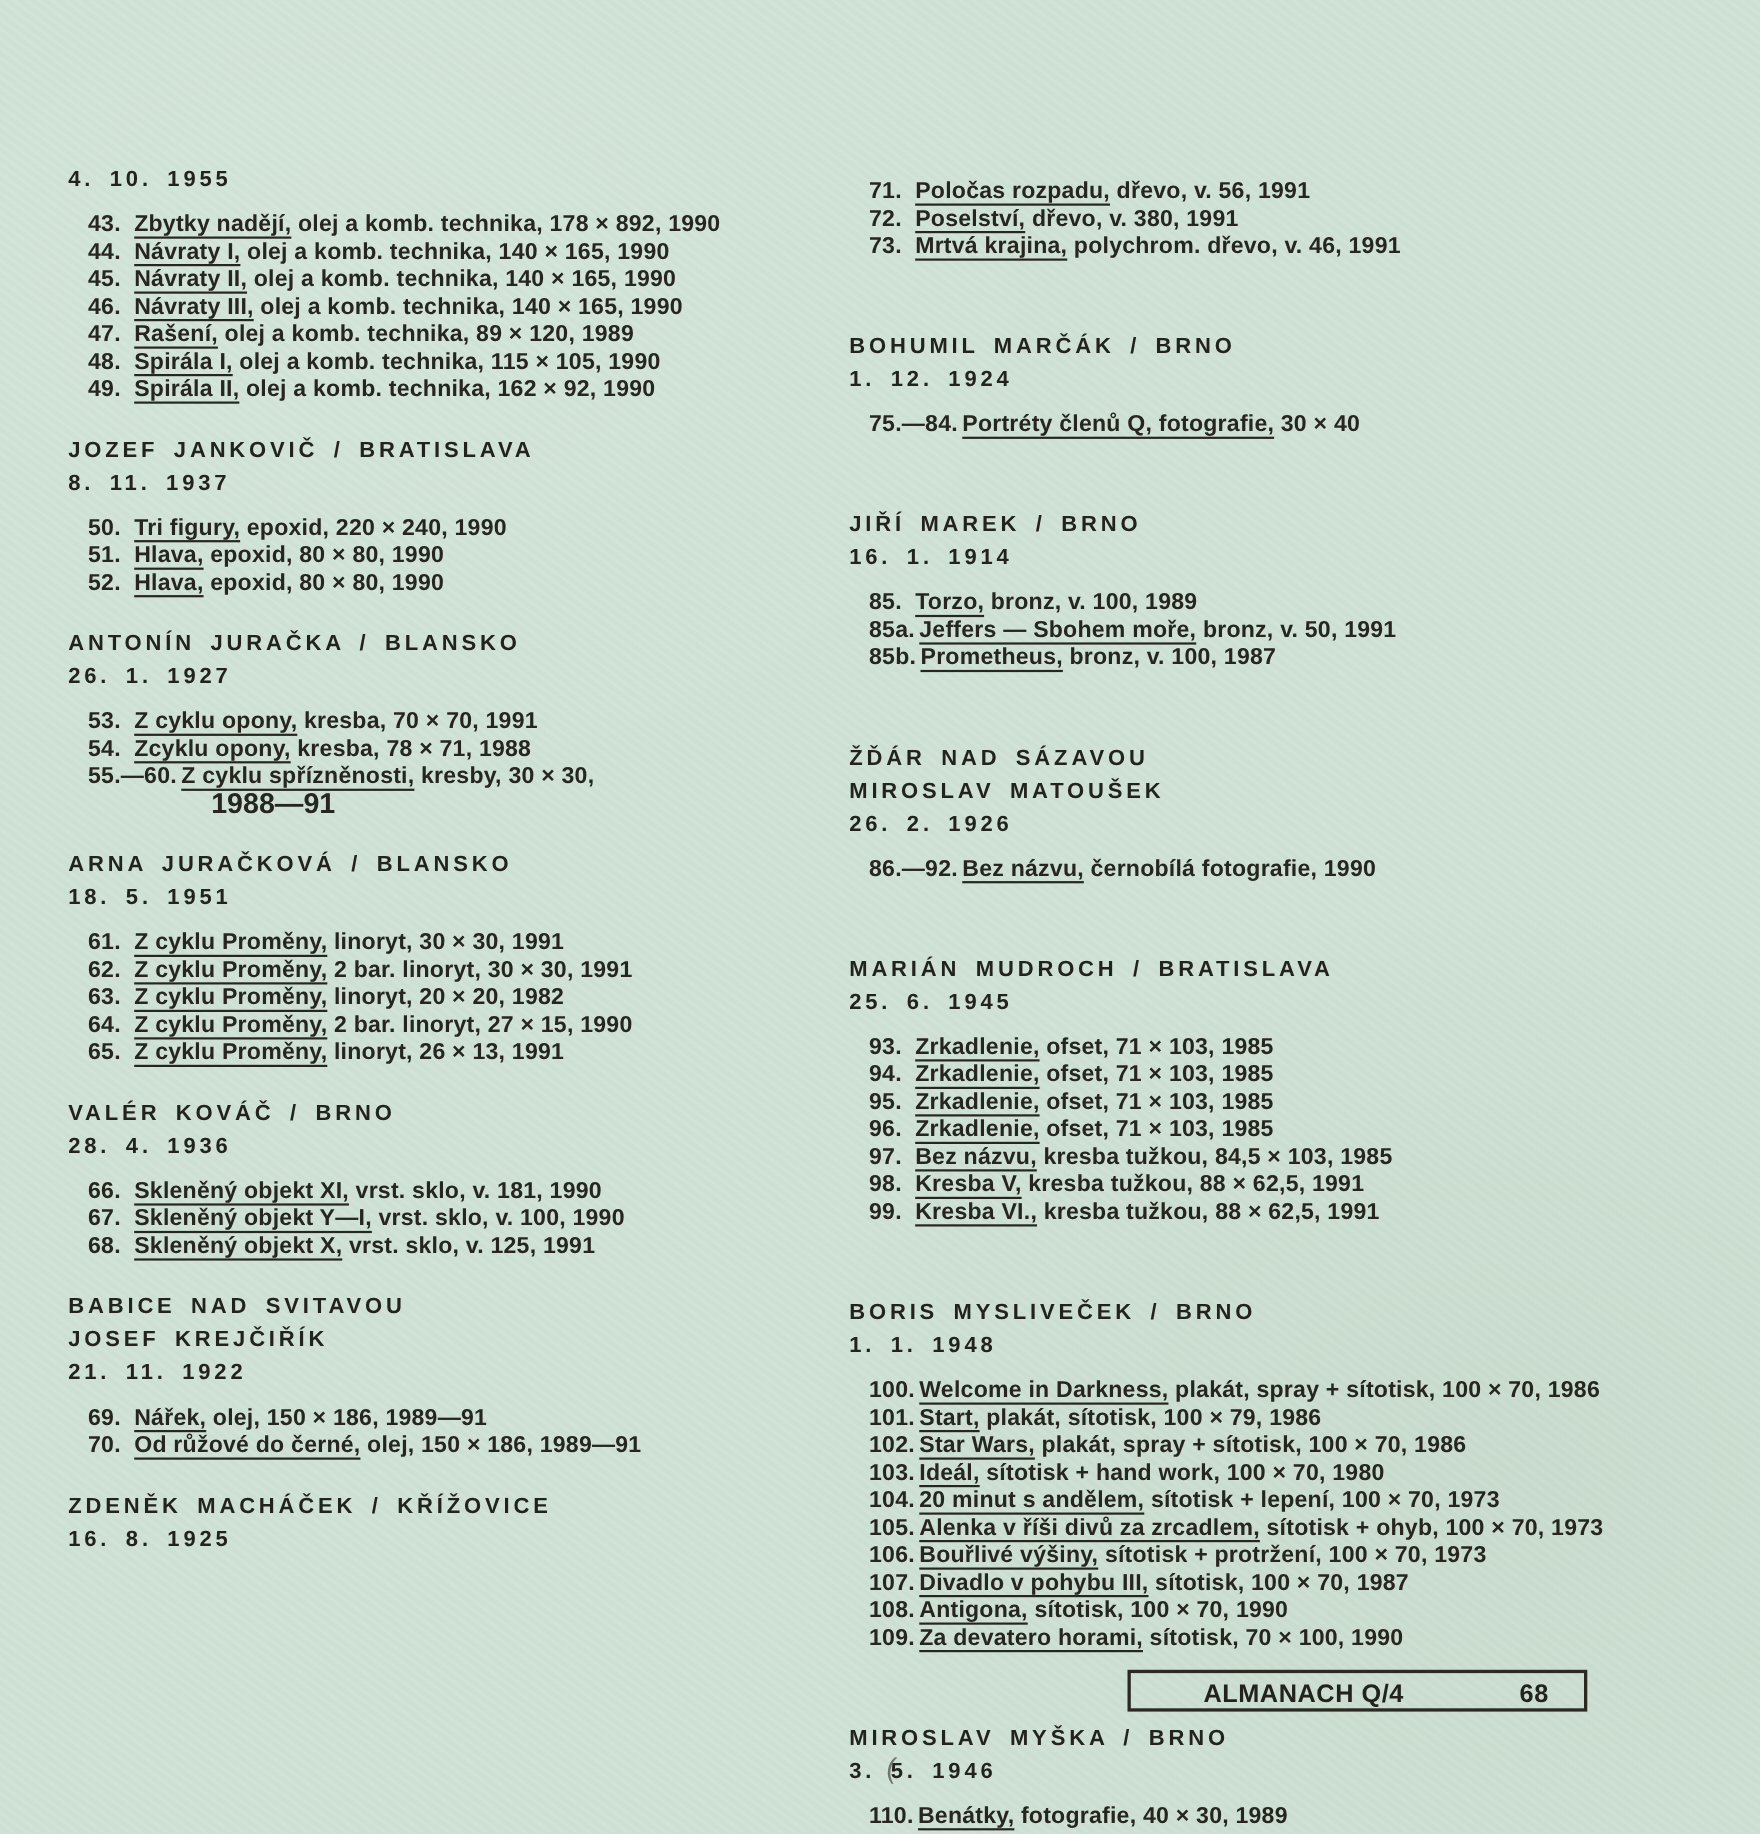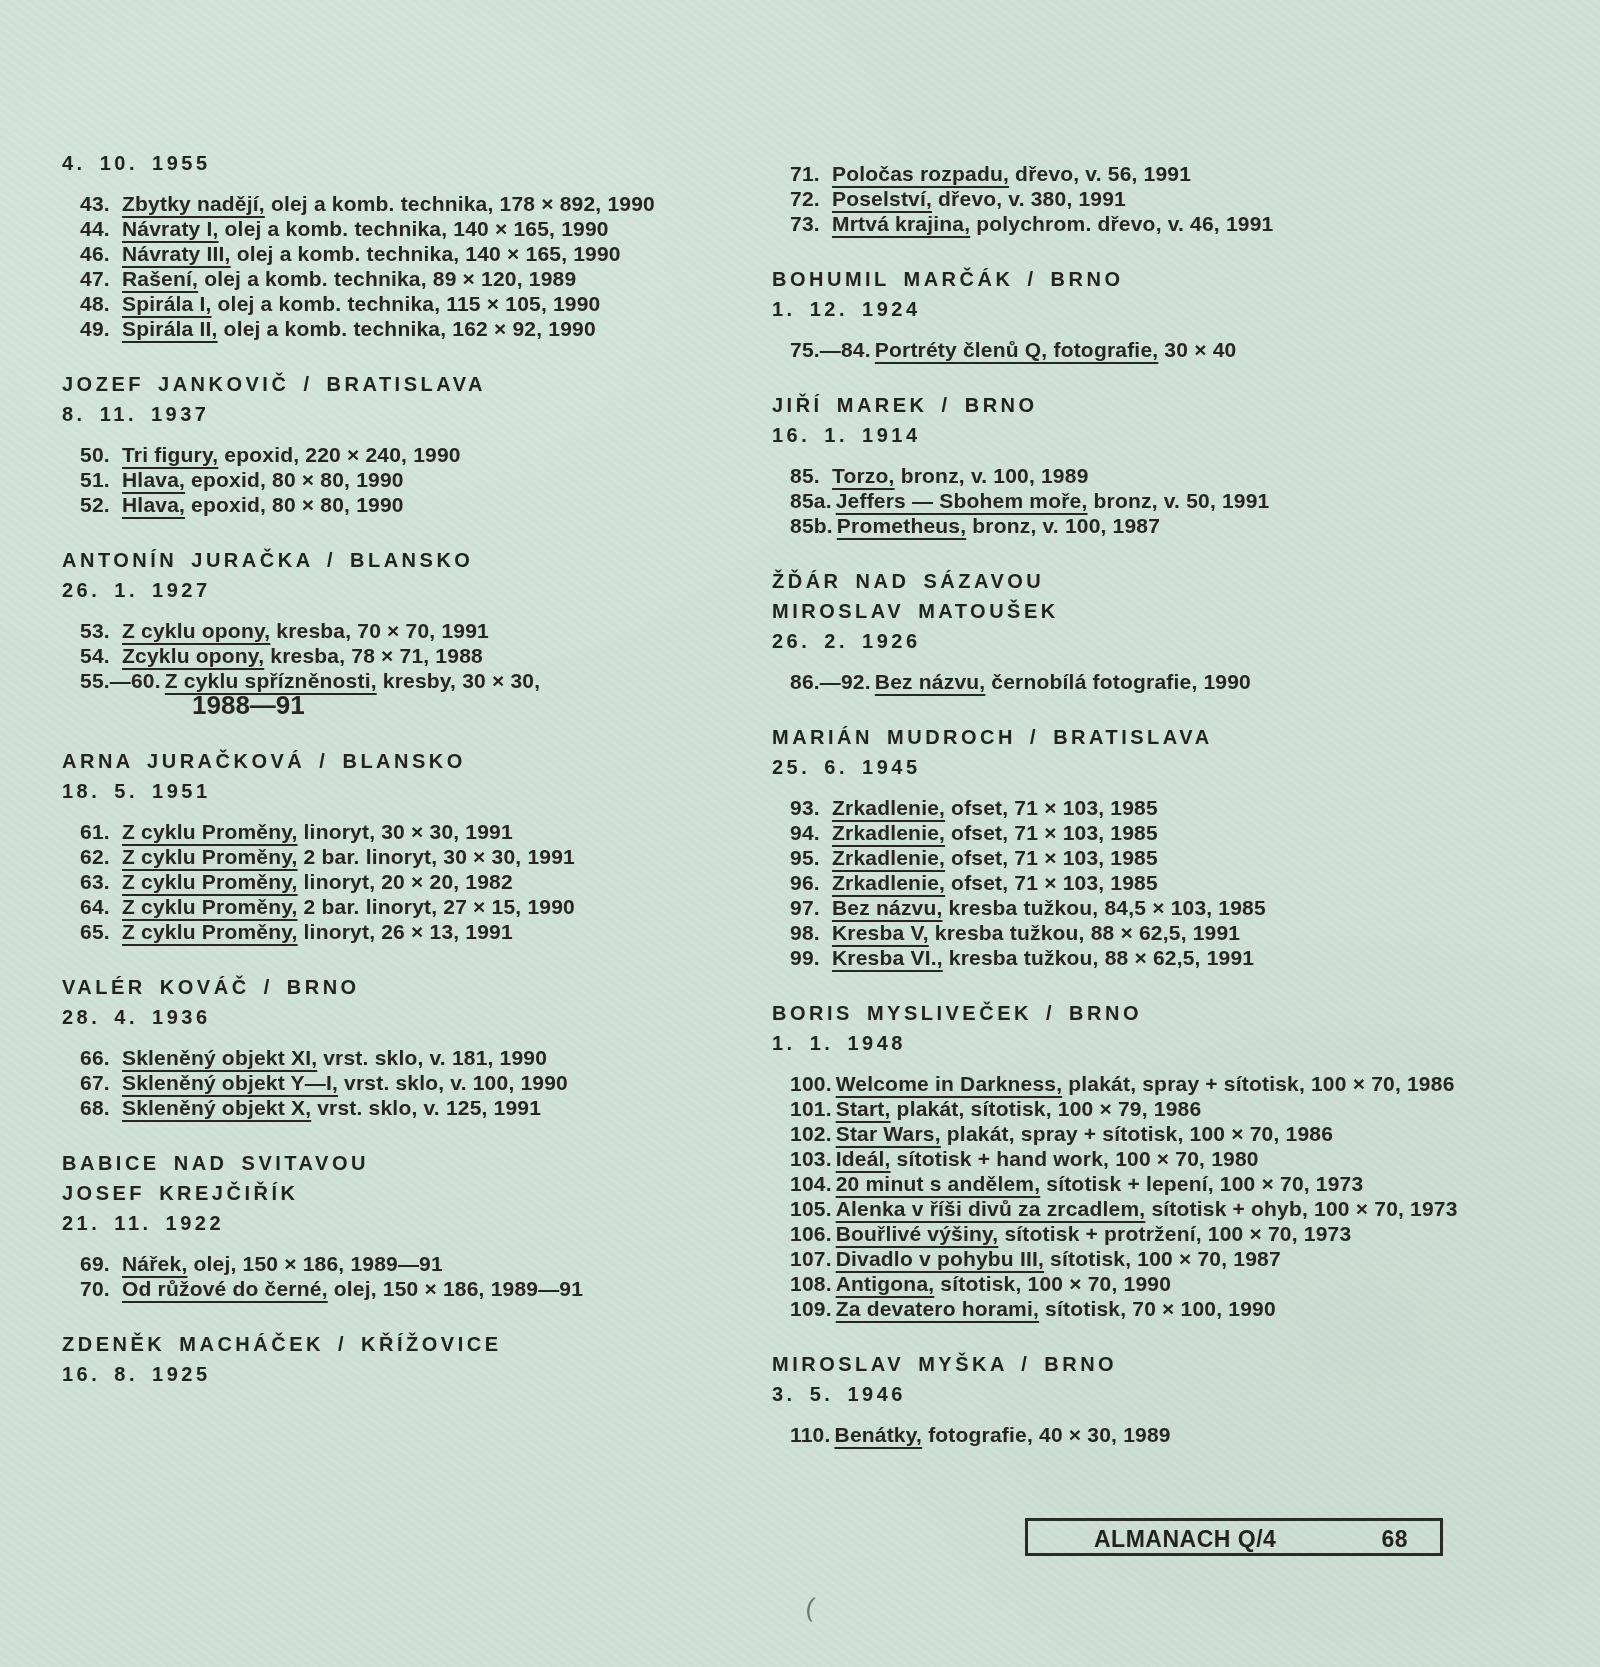--- a/index.html
+++ b/index.html
@@ -20,21 +20,21 @@
       repeating-linear-gradient(37deg, rgba(255,255,255,0.025) 0 3px, rgba(90,110,95,0.02) 3px 7px);
     pointer-events:none;
   }
   .content{
     position:absolute;
     left:62px;top:148px;
     display:flex;
   }
   .col{display:flex;flex-direction:column;}
   .col-left{width:680px;}
-  .col-right{width:820px;padding-left:30px;}
+  .col-right{width:820px;padding-left:30px;gap:36px;}
   .section{margin-top:28px;}
   .section:first-child{margin-top:0;}
   .h-line{
     font-size:20px;font-weight:700;
     line-height:30px;
     letter-spacing:3.5px;
     word-spacing:5px;
     white-space:nowrap;
     color:#23231d;
   }
@@ -94,20 +94,24 @@
         <div class="items">
           <div class="item">
             <span class="num">43.</span>
             <span class="body"><span class="title">Zbytky nadějí,</span><span class="rest"> olej a komb. technika, 178 × 892, 1990</span></span>
           </div>
           <div class="item">
             <span class="num">44.</span>
             <span class="body"><span class="title">Návraty I,</span><span class="rest"> olej a komb. technika, 140 × 165, 1990</span></span>
           </div>
           <div class="item">
+            <span class="num">45.</span>
+            <span class="body"><span class="title">Návraty II,</span><span class="rest"> olej a komb. technika, 140 × 165, 1990</span></span>
+          </div>
+          <div class="item">
             <span class="num">46.</span>
             <span class="body"><span class="title">Návraty III,</span><span class="rest"> olej a komb. technika, 140 × 165, 1990</span></span>
           </div>
           <div class="item">
             <span class="num">47.</span>
             <span class="body"><span class="title">Rašení,</span><span class="rest"> olej a komb. technika, 89 × 120, 1989</span></span>
           </div>
           <div class="item">
             <span class="num">48.</span>
             <span class="body"><span class="title">Spirála I,</span><span class="rest"> olej a komb. technika, 115 × 105, 1990</span></span>

